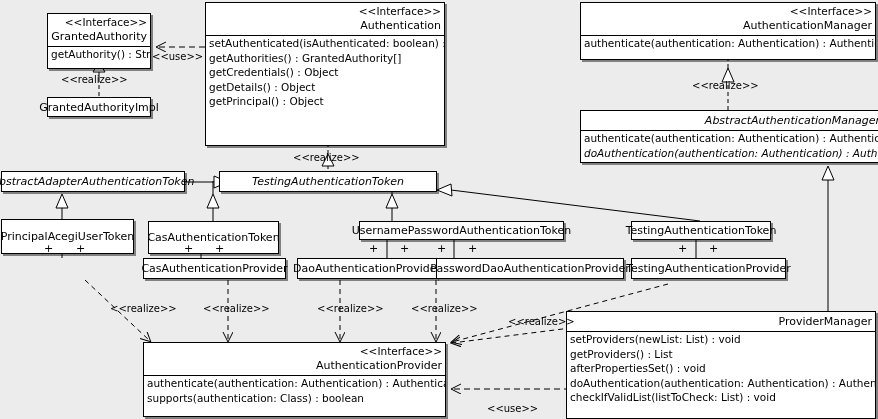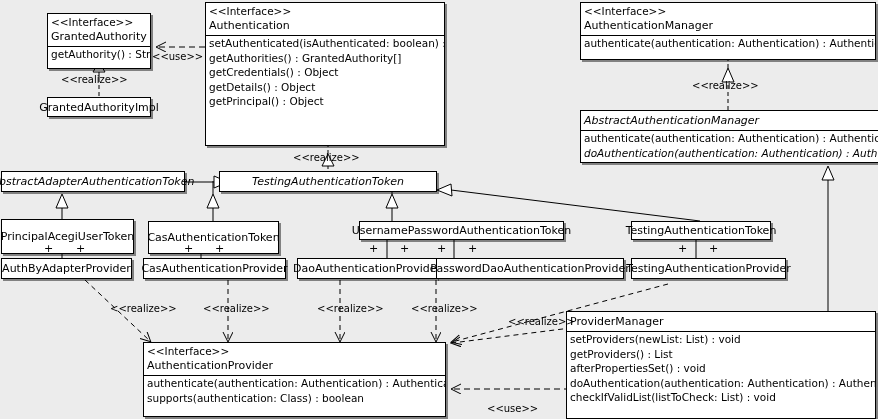--- a/index.html
+++ b/index.html
@@ -16,21 +16,21 @@
   .uclass{
     position:absolute;
     background:#ffffff;
     border:1px solid #000;
     box-shadow:2px 2px 0 rgba(0,0,0,0.45);
     box-sizing:border-box;
     z-index:5;
   }
   .hdr{
     padding:1px 3px 2px 3px;
-    text-align:left;
+    text-align:right;
     font-size:11px;
     line-height:13px;
     color:#000;
   }
   .hdr .stereo{display:block;font-size:10.5px;line-height:14px;}
   .hdr .cname{display:block;font-size:11px;line-height:15px;}
   .hdr.abstract .cname{font-style:italic;}
   .sep{border-top:1px solid #000;}
   .ops{padding:0;}
   .op{
@@ -196,23 +196,20 @@
   </div>
 
   <div class="uclass" style="left:359px;top:221px;width:205px;height:19px;">
     <div class="simple">UsernamePasswordAuthenticationToken</div>
   </div>
 
   <div class="uclass" style="left:631px;top:221px;width:140px;height:19px;">
     <div class="simple">TestingAuthenticationToken</div>
   </div>
 
-  <div class="uclass" style="left:1px;top:258px;width:131px;height:21px;">
-    <div class="simple">AuthByAdapterProvider</div>
-  </div>
 
   <div class="uclass" style="left:143px;top:258px;width:143px;height:21px;">
     <div class="simple">CasAuthenticationProvider</div>
   </div>
 
   <div class="uclass" style="left:297px;top:258px;width:140px;height:21px;">
     <div class="simple">DaoAuthenticationProvider</div>
   </div>
 
   <div class="uclass" style="left:436px;top:258px;width:188px;height:21px;">

